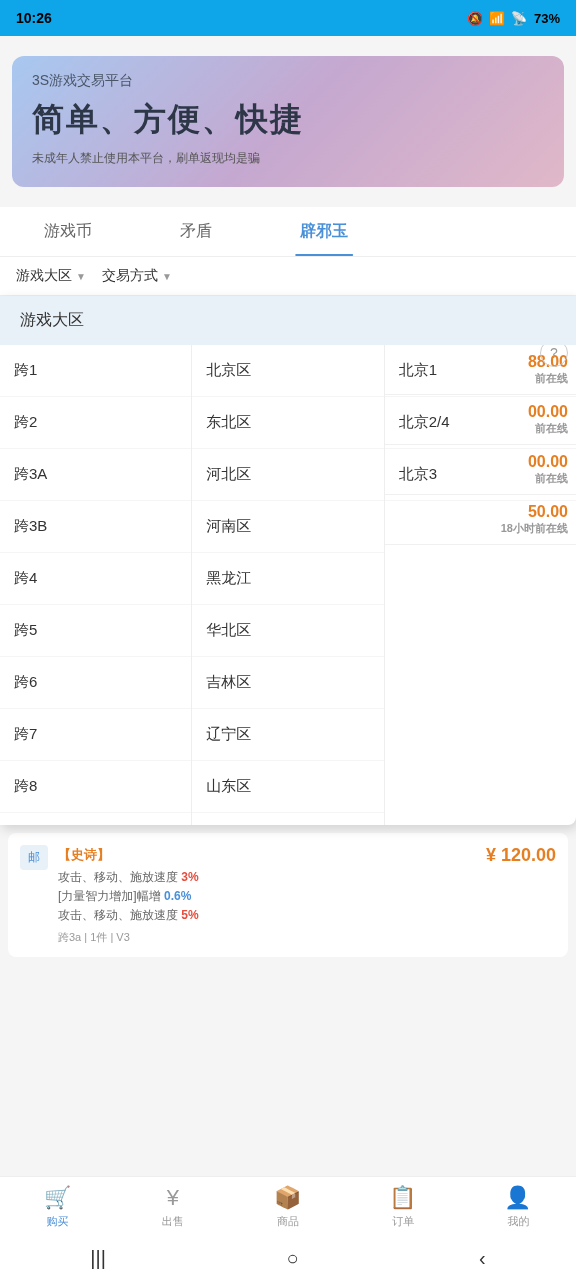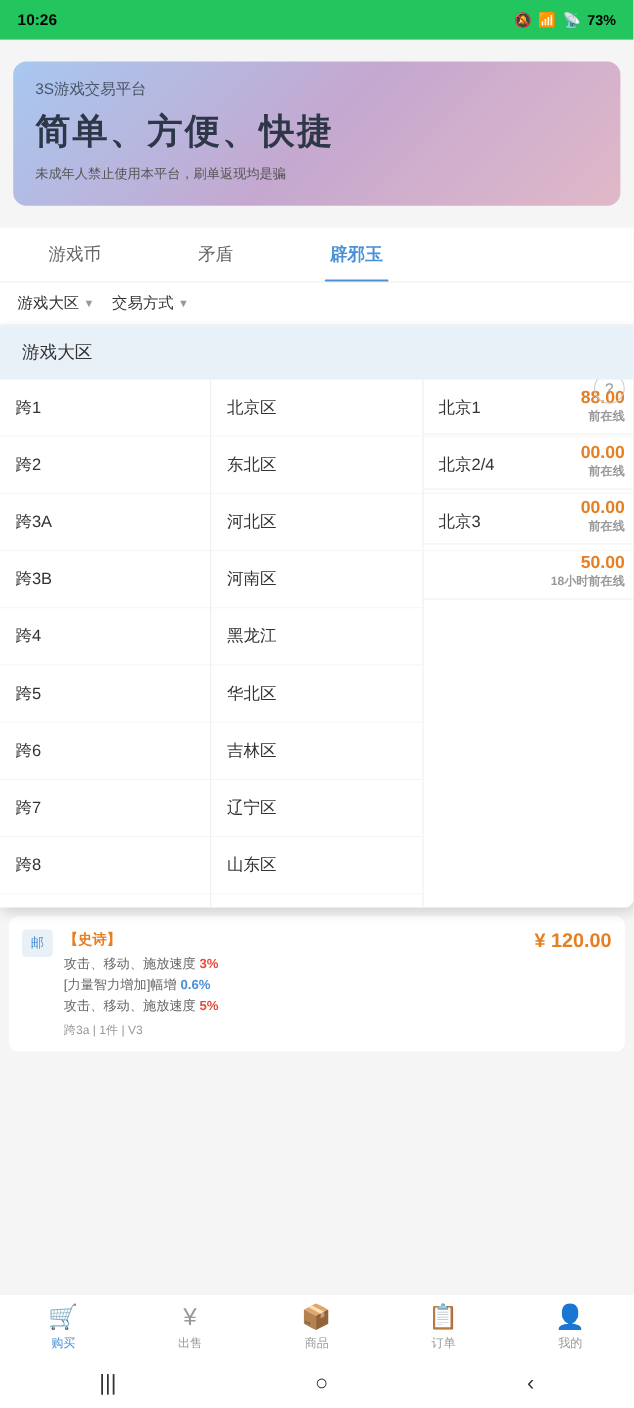--- a/index.html
+++ b/index.html
@@ -7,21 +7,21 @@
     body {
       width: 576px;
       min-height: 1280px;
       background: #f5f5f5;
       font-family: -apple-system, "PingFang SC", "Microsoft YaHei", sans-serif;
       overflow-x: hidden;
     }
 
     
     .status-bar {
-      background: #22c55e;
+      background: #0ea5e9;
       height: 36px;
       display: flex;
       align-items: center;
       justify-content: space-between;
       padding: 0 16px;
       font-size: 14px;
       font-weight: 600;
     }
     .status-time { color: #000; font-weight: 700; }
     .status-icons { display: flex; align-items: center; gap: 6px; font-size: 13px; }

